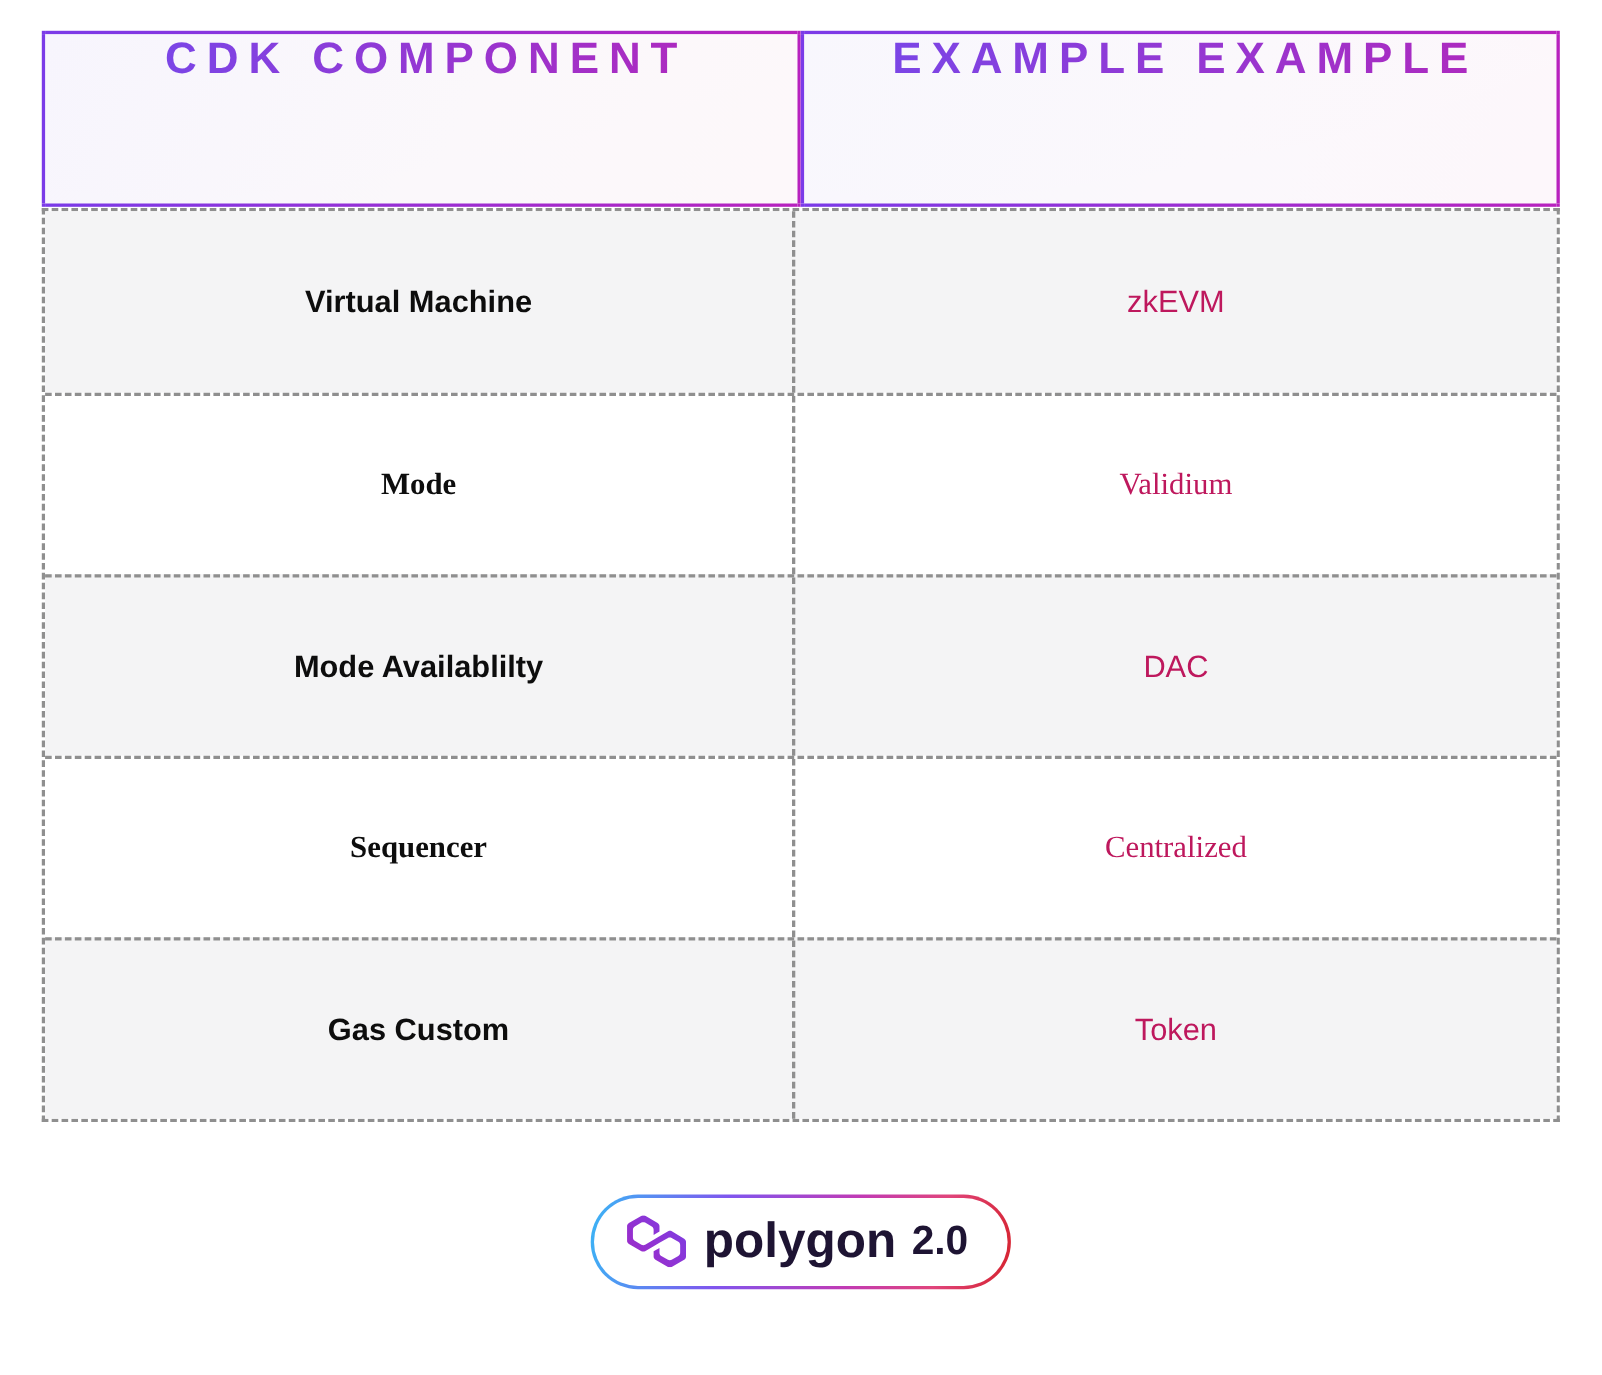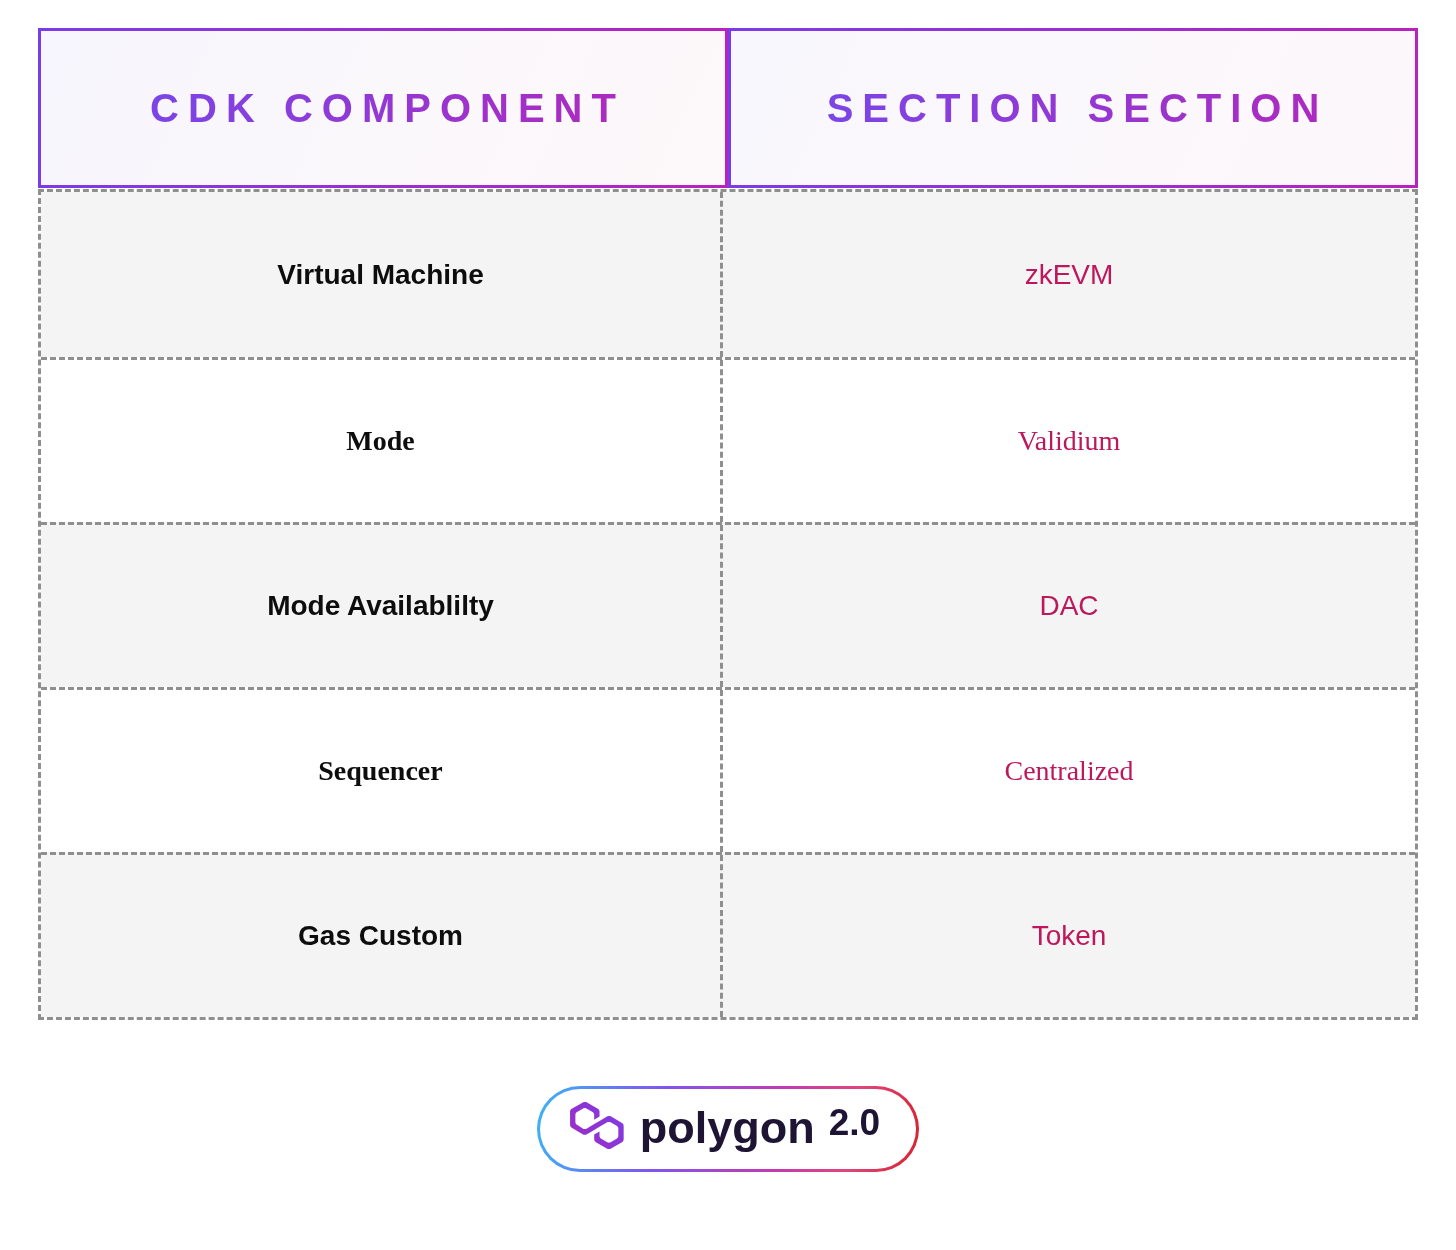--- a/index.html
+++ b/index.html
@@ -18,21 +18,21 @@
   
   .header-row {
     display: grid;
     grid-template-columns: 1fr 1fr;
     height: 160px;
   }
   .header-cell {
     border: 3px solid;
     border-image: linear-gradient(90deg, #7B3BE8, #B822BE) 1;
     display: flex;
-    align-items: center;
+    align-items: flex-start;
     justify-content: center;
   }
   .header-cell.left  { background: linear-gradient(115deg, #f7f5fd 0%, #fbf8fb 55%, #fdf8fa 100%); }
   .header-cell.right { background: linear-gradient(115deg, #f8f7fd 0%, #fbf8fc 55%, #fdf7fb 100%); }
   .header-label {
     font-size: 40px;
     font-weight: 700;
     letter-spacing: 9px;
     margin-right: -9px;
     background: linear-gradient(90deg, #7B45E6, #AD2ABF);
@@ -75,20 +75,21 @@
     width: fit-content;
     margin: 66px auto 0;
     padding: 3px;
     border-radius: 52px;
     background: linear-gradient(100deg, #3ab5f5 0%, #8055ee 32%, #c13ab4 62%, #e0457c 82%, #d6232e 100%);
   }
   .pill-inner {
     background: #ffffff;
     border-radius: 49px;
     display: flex;
+    align-items: center;
     gap: 16px;
     padding: 13px 36px 15px 30px;
   }
   .brand-word {
     font-size: 45px;
     font-weight: 700;
     color: #1e1433;
     letter-spacing: 0;
   }
   .brand-ver {
@@ -102,21 +103,21 @@
 </head>
 <body>
 
 <div class="table-wrap">
 
   <div class="header-row">
     <div class="header-cell left">
       <span class="header-label">CDK COMPONENT</span>
     </div>
     <div class="header-cell right">
-      <span class="header-label">SECTION SECTION</span>
+      <span class="header-label">EXAMPLE EXAMPLE</span>
     </div>
   </div>
 
   <div class="body-grid">
     <div class="row alt">
       <div class="cell comp">Virtual Machine</div>
       <div class="cell exam">zkEVM</div>
     </div>
     <div class="row plain">
       <div class="cell comp">Mode</div>

